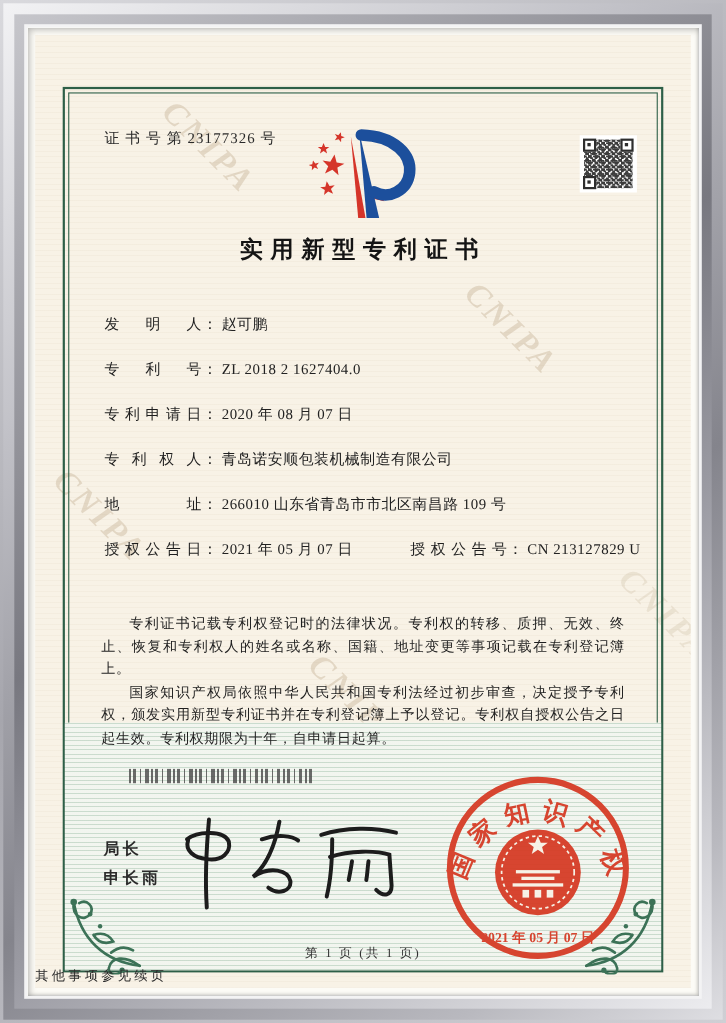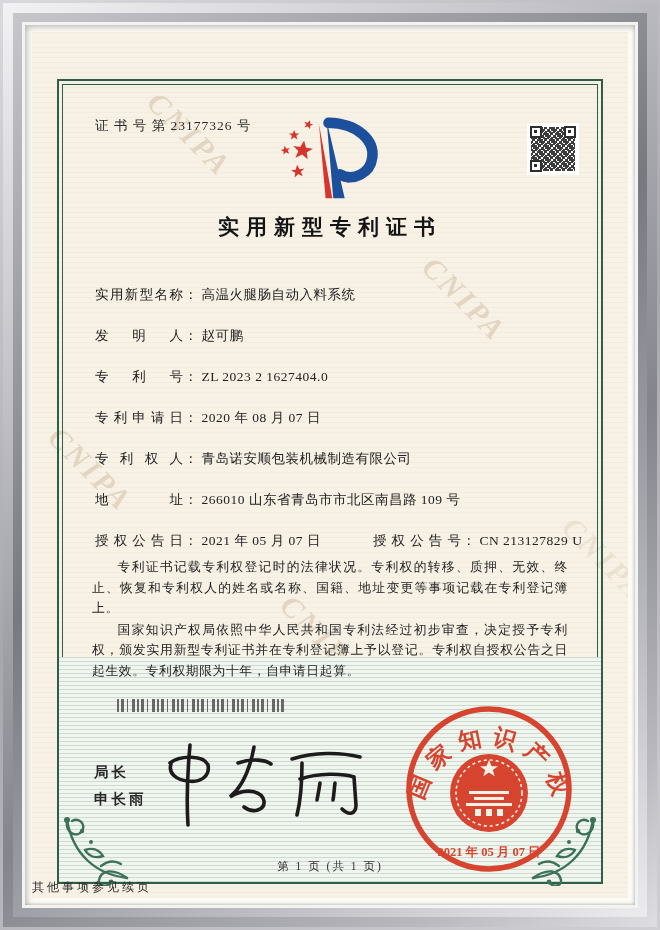--- a/index.html
+++ b/index.html
@@ -145,27 +145,24 @@
             <div class="cells"></div>
             <i class="f tl"></i>
             <i class="f tr"></i>
             <i class="f bl"></i>
           </div>
 
           <h1 class="title">实用新型专利证书</h1>
 
           <div class="fields">
             <div class="frow">
-              <span class="flabel">实用新型名称</span><span class="fcolon">：</span><span class="fvalue">高温火腿肠自动入料系统</span>
-            </div>
-            <div class="frow">
               <span class="flabel">发明人</span><span class="fcolon">：</span><span class="fvalue">赵可鹏</span>
             </div>
             <div class="frow">
-              <span class="flabel">专利号</span><span class="fcolon">：</span><span class="fvalue">ZL 2023 2 1627404.0</span>
+              <span class="flabel">专利号</span><span class="fcolon">：</span><span class="fvalue">ZL 2018 2 1627404.0</span>
             </div>
             <div class="frow">
               <span class="flabel">专利申请日</span><span class="fcolon">：</span><span class="fvalue">2020 年 08 月 07 日</span>
             </div>
             <div class="frow">
               <span class="flabel">专利权人</span><span class="fcolon">：</span><span class="fvalue">青岛诺安顺包装机械制造有限公司</span>
             </div>
             <div class="frow">
               <span class="flabel">地址</span><span class="fcolon">：</span><span class="fvalue">266010 山东省青岛市市北区南昌路 109 号</span>
             </div>

